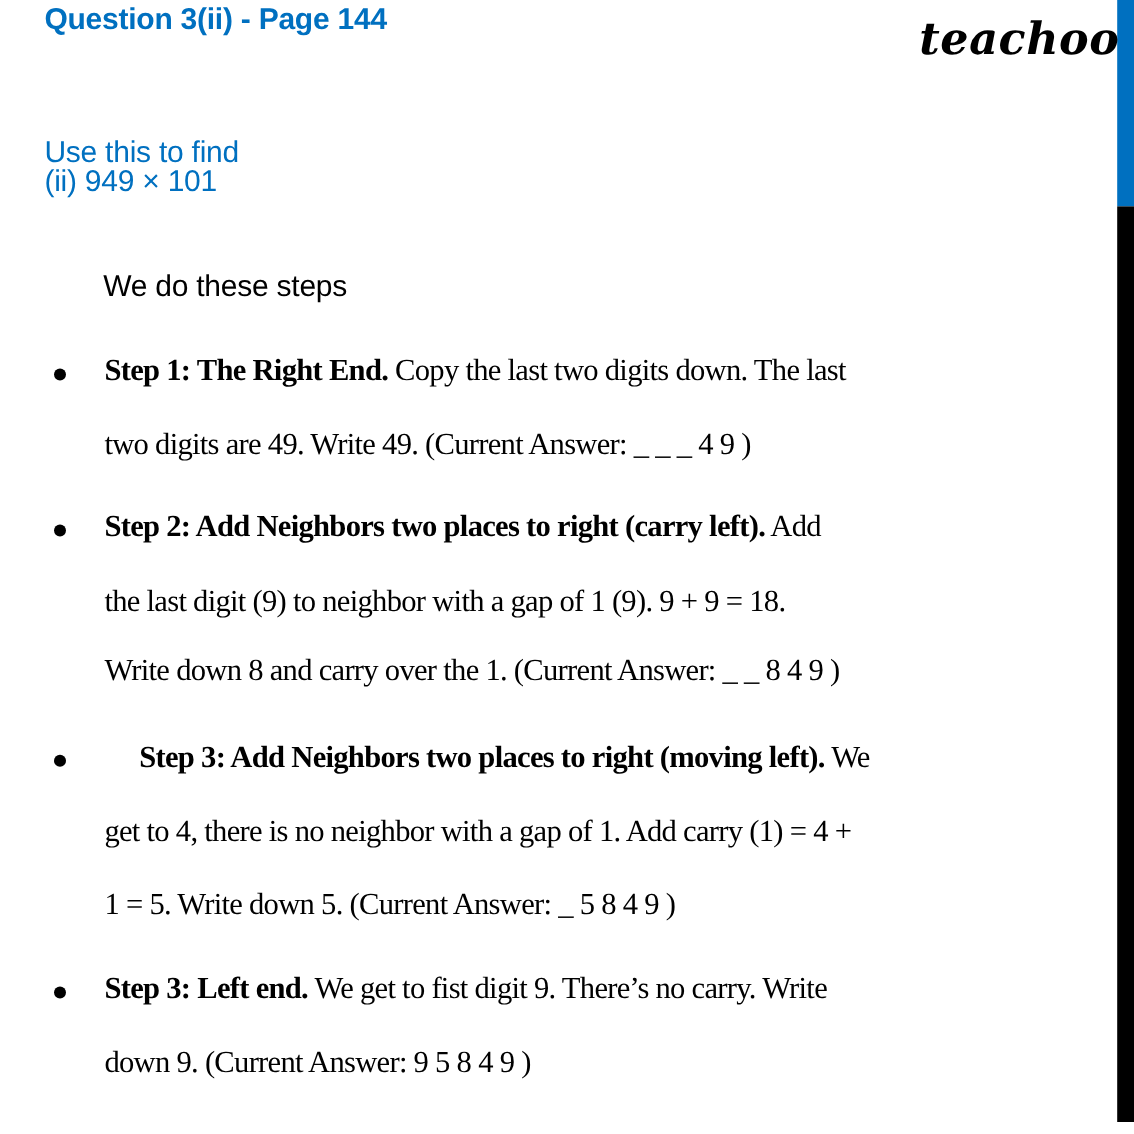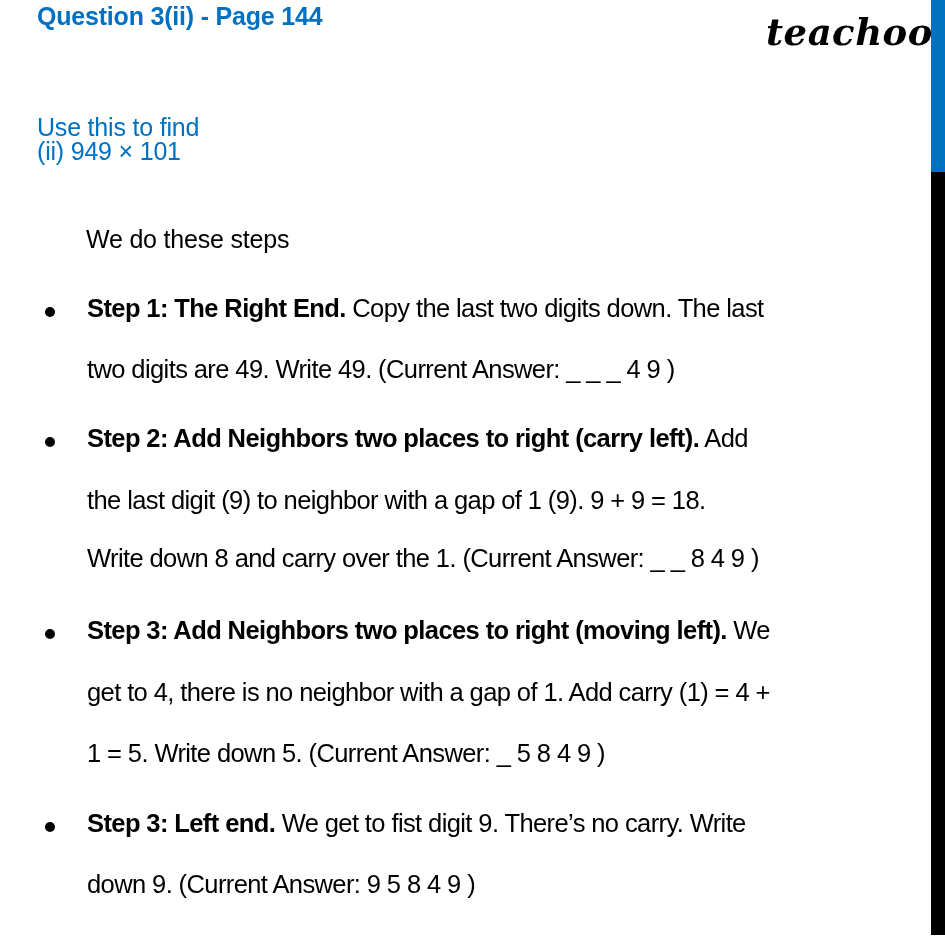--- a/index.html
+++ b/index.html
@@ -81,20 +81,21 @@
       top: 0;
       width: 945px;
     }
     .step-line {
       position: absolute;
       left: 87px;
       font-size: 25.5px;
       white-space: nowrap;
       letter-spacing: -0.6px;
       color: #000000;
+      font-family: Liberation Serif, serif;
     }
     .step-line b { font-weight: bold; }
     .bullet {
       position: absolute;
       left: 45px;
       width: 10px;
       height: 10px;
       border-radius: 50%;
       background: #000;
     }
@@ -124,21 +125,21 @@
   <div class="step-line" style="top:355px;">two digits are 49. Write 49. (Current Answer: _ _ _ 4 9 )</div>
 
   <div class="bullet" style="top:437px;"></div>
   <div class="step-line" style="top:424px;">
     <b>Step 2: Add Neighbors two places to right (carry left).</b><span> Add</span>
   </div>
   <div class="step-line" style="top:486px;">the last digit (9) to neighbor with a gap of 1 (9). 9 + 9 = 18.</div>
   <div class="step-line" style="top:544px;">Write down 8 and carry over the 1. (Current Answer: _ _ 8 4 9 )</div>
 
   <div class="bullet" style="top:629px;"></div>
-  <div class="step-line" style="top:616px;">
+  <div class="step-line" style="top:616px;margin-left:29px;">
     <b>Step 3: Add Neighbors two places to right (moving left).</b><span> We</span>
   </div>
   <div class="step-line" style="top:678px;">get to 4, there is no neighbor with a gap of 1. Add carry (1) = 4 +</div>
   <div class="step-line" style="top:739px;text-align:center;">1 = 5. Write down 5. (Current Answer: _  5 8 4 9 )</div>
 
   <div class="bullet" style="top:822px;"></div>
   <div class="step-line" style="top:809px;text-align:center;">
     <b>Step 3: Left end.</b><span> We get to fist digit 9. There’s no carry. Write</span>
   </div>
   <div class="step-line" style="top:870px;">down 9. (Current Answer: 9 5 8 4 9 )</div>

